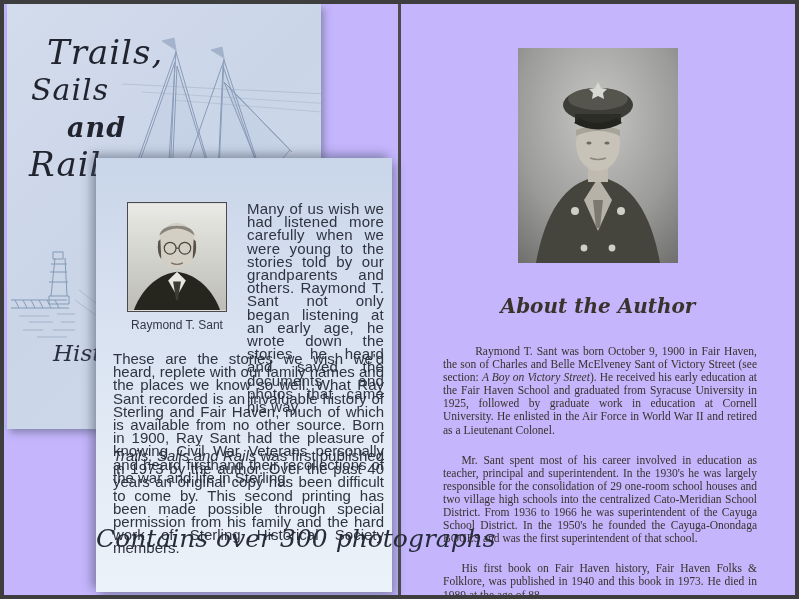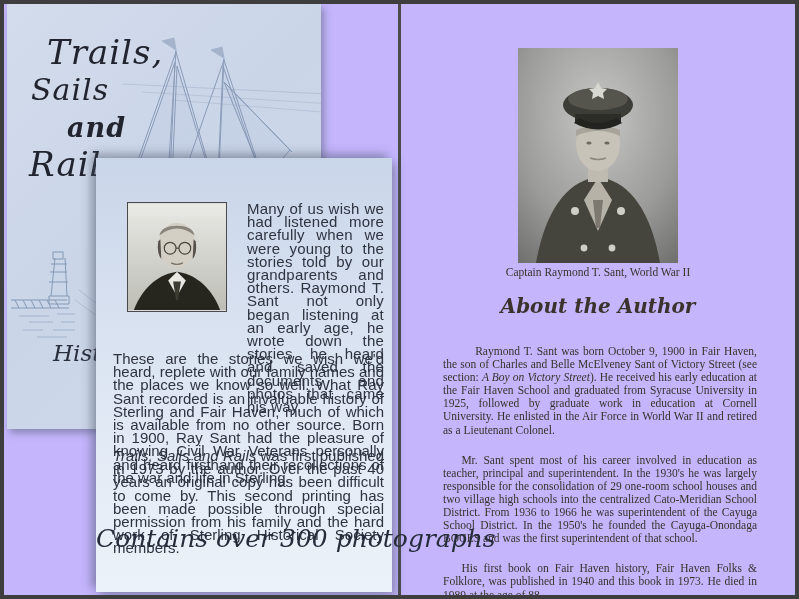--- a/index.html
+++ b/index.html
@@ -154,20 +154,21 @@
           <ellipse cx="50" cy="42" rx="19" ry="23" fill="#d4cfc4"></ellipse>
           <path d="M31,38 q-2,12 3,18 l-1,-20 z" fill="#56524b"></path>
           <path d="M69,38 q2,12 -3,18 l1,-20 z" fill="#56524b"></path>
           <path d="M32,32 q18,-14 36,0 q-2,-10 -18,-10 q-16,0 -18,10 z" fill="#8a857c"></path>
           <circle cx="43" cy="45" r="6" fill="none" stroke="#4a463f" stroke-width="1.2"></circle>
           <circle cx="58" cy="45" r="6" fill="none" stroke="#4a463f" stroke-width="1.2"></circle>
           <line x1="49" y1="45" x2="52" y2="45" stroke="#4a463f" stroke-width="1.2"></line>
           <path d="M44,60 q6,3 12,0" stroke="#77726a" stroke-width="1.2" fill="none"></path>
         </svg>
       </div>
+      <div class="bc-photo-caption">Raymond T. Sant</div>
 
       <p class="bc-para bc-intro">Many of us wish we had listened more carefully when we were young to the stories told by our grandparents and others. Raymond T. Sant not only began listening at an early age, he wrote down the stories he heard and saved the documents and photos that came his way.</p>
 
       <p class="bc-para bc-stories">These are the stories we wish we'd heard, replete with our family names and the places we know so well. What Ray Sant recorded is an invaluable history of Sterling and Fair Haven, much of which is available from no other source. Born in 1900, Ray Sant had the pleasure of knowing Civil War Veterans personally and heard firsthand their recollections of the war and life in Sterling.</p>
 
       <p class="bc-para bc-publish"><i>Trails, Sails and Rails</i><span> was first published in 1973 by the author. Over the past 40 years an original copy has been difficult to come by. This second printing has been made possible through special permission from his family and the hard work of Sterling Historical Society members.</span></p>
 
       <div class="bc-tagline">Contains over 300 photographs</div>
     </div>
   </div>
@@ -200,21 +201,20 @@
         <ellipse cx="71" cy="95" rx="2.6" ry="1.6" fill="#6e6a62"></ellipse>
         <ellipse cx="89" cy="95" rx="2.6" ry="1.6" fill="#6e6a62"></ellipse>
         <path d="M72,110 q8,3 16,0" stroke="#8d887e" stroke-width="1.4" fill="none"></path>
         <circle cx="57" cy="163" r="4" fill="#cfcfc7"></circle>
         <circle cx="103" cy="163" r="4" fill="#cfcfc7"></circle>
         <circle cx="66" cy="200" r="3.4" fill="#cfcfc7"></circle>
         <circle cx="94" cy="200" r="3.4" fill="#cfcfc7"></circle>
       </svg>
     </div>
 
-    <div class="photo-caption">Captain Raymond T. Sant, World War II</div>
 
     <div class="about-heading">About the Author</div>
 
     <div class="about-body">
       <p class="first"><span>Raymond T. Sant was born October 9, 1900 in Fair Haven, the son of Charles and Belle McElveney Sant of Victory Street (see section: </span><i>A Boy on Victory Street</i><span>). He received his early education at the Fair Haven School and graduated from Syracuse University in 1925, followed by graduate work in education at Cornell University. He enlisted in the Air Force in World War II and retired as a Lieutenant Colonel.</span></p>
       <p>Mr. Sant spent most of his career involved in education as teacher, principal and superintendent. In the 1930's he was largely responsible for the consolidation of 29 one-room school houses and two village high schools into the centralized Cato-Meridian School District. From 1936 to 1966 he was superintendent of the Cayuga School District. In the 1950's he founded the Cayuga-Onondaga BOCES and was the first superintendent of that school.</p>
       <p>His first book on Fair Haven history, Fair Haven Folks &amp; Folklore, was published in 1940 and this book in 1973. He died in 1989 at the age of 88.</p>
     </div>
   </div>
 </div>

